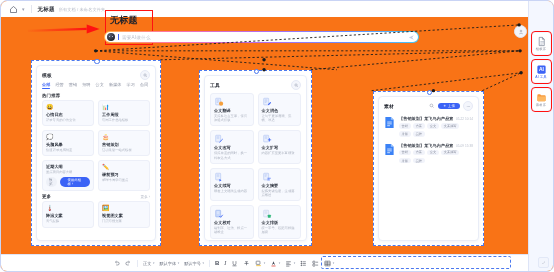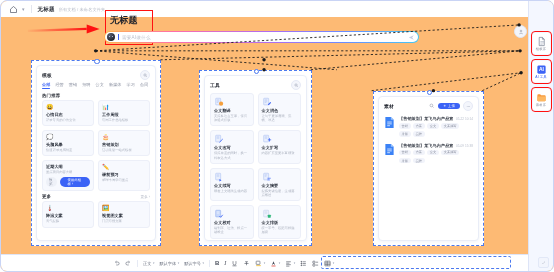--- a/index.html
+++ b/index.html
@@ -7,21 +7,21 @@
     background: #fff;
   }
   body {
     width: 554px; height: 272px;
     font-family: "Liberation Sans", sans-serif;
     overflow: hidden;
     position: relative;
   }
   .app {
     position: absolute; inset: 0;
-    background: #fdba74;
+    background: #f97316;
     border: 1px solid #c9d4f5;
     border-radius: 7px;
     box-sizing: border-box;
     overflow: hidden;
   }
   
   .topbar {
     position: absolute; top: 0; left: 0; right: 0; height: 16px;
     display: flex; align-items: center; gap: 4px;
     padding: 0 6px 0 8px;

